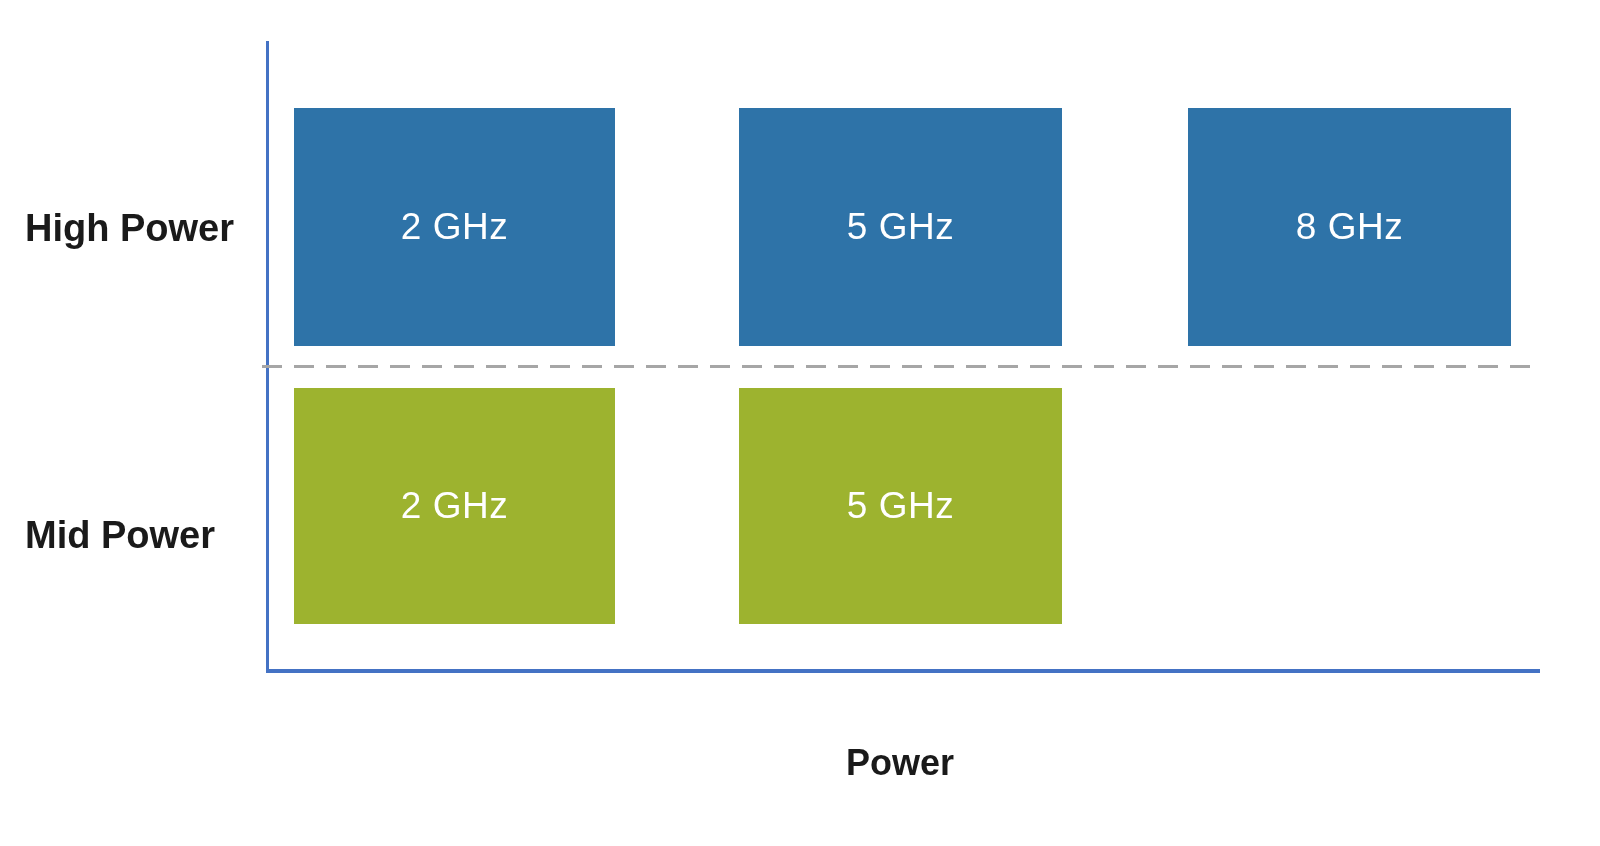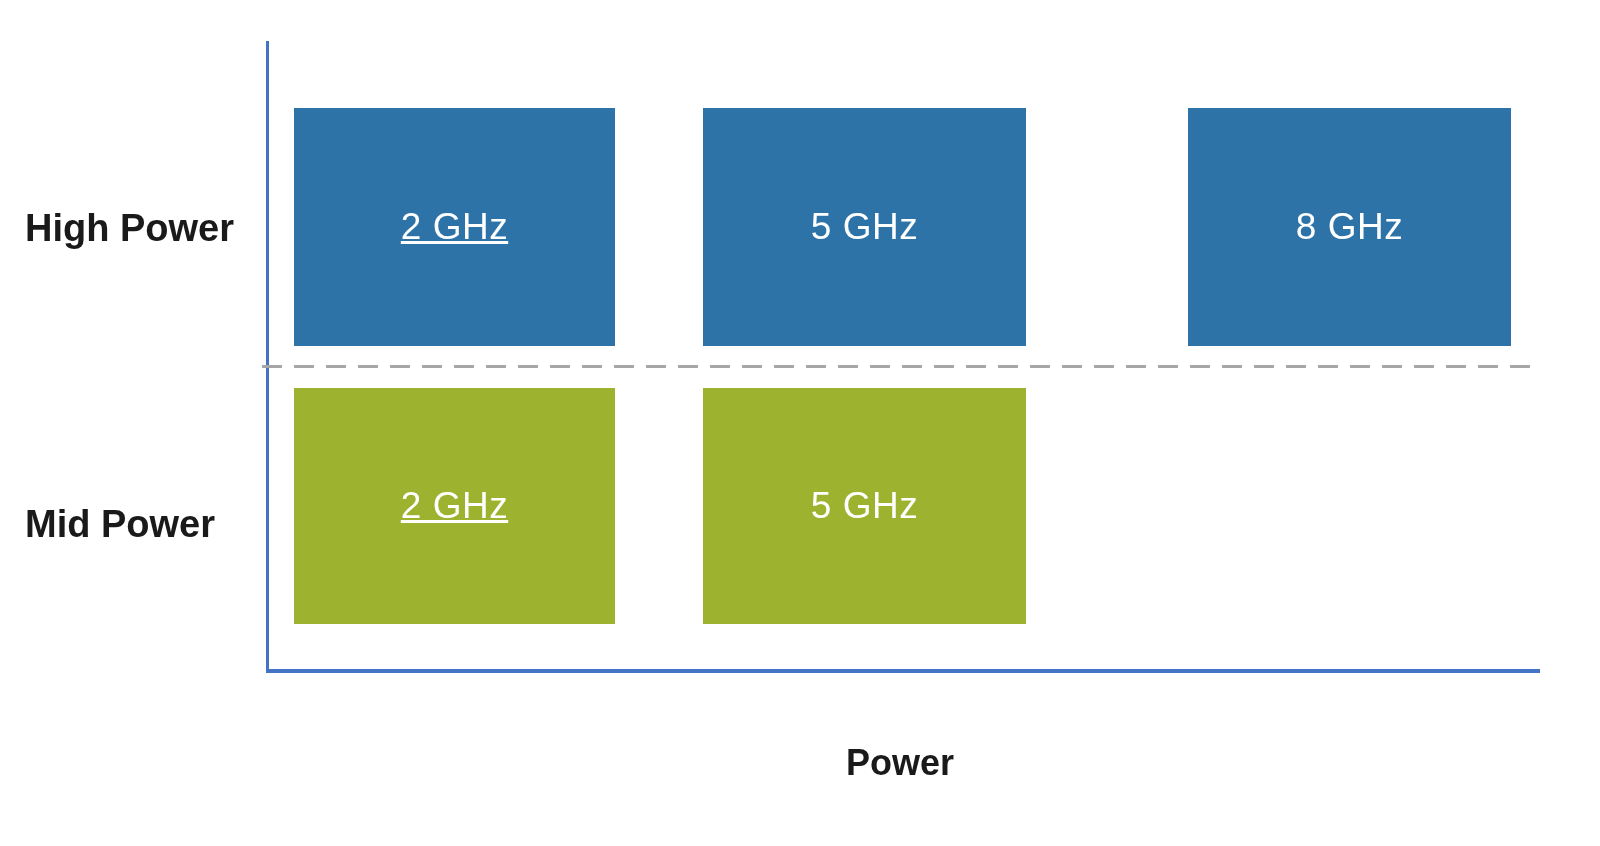--- a/index.html
+++ b/index.html
@@ -44,34 +44,34 @@
     display: flex;
     align-items: center;
     justify-content: center;
     color: var(--bar-text);
     font-size: 37px;
     font-weight: 400;
     letter-spacing: 0.5px;
   }
   .row-high { top: 108px; height: 238px; background: var(--high-power-bar); }
   .row-mid  { top: 388px; height: 236px; background: var(--mid-power-bar); }
-  .col-1 { left: 294px;  width: 321px; text-decoration: underline; }
-  .col-2 { left: 703px;  width: 323px; }
+  .col-1 { left: 294px;  width: 321px; }
+  .col-2 { left: 739px;  width: 323px; }
   .col-3 { left: 1188px; width: 323px; }
   .row-label {
     position: absolute;
     left: 25px;
     transform: translateY(-50%);
     font-size: 38px;
     font-weight: 700;
     color: var(--label-text);
     white-space: nowrap;
   }
   .row-label.high { top: 228px; }
-  .row-label.mid  { top: 524px; }
+  .row-label.mid  { top: 535px; }
   .x-label {
     position: absolute;
     left: 900px; top: 763px;
     transform: translate(-50%, -50%);
     font-size: 36px;
     font-weight: 700;
     color: var(--label-text);
     white-space: nowrap;
   }
 </style>

